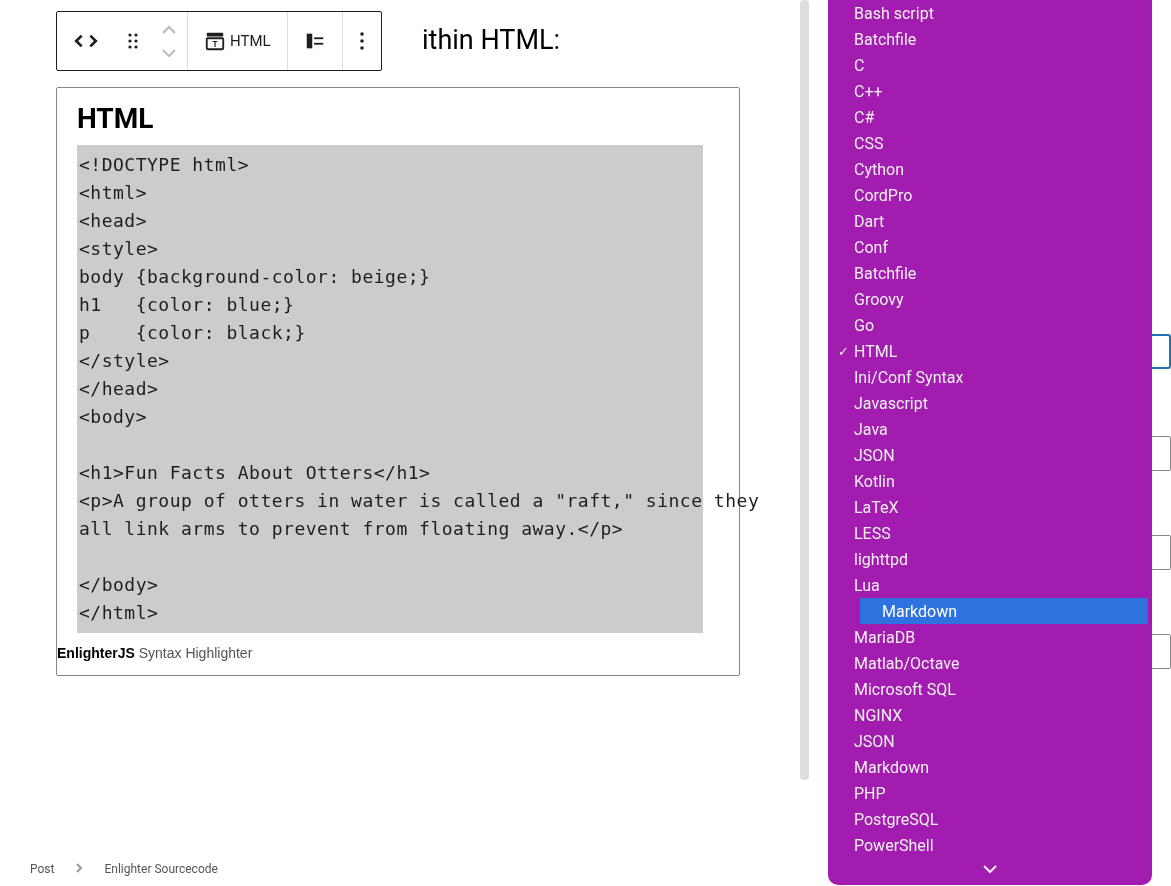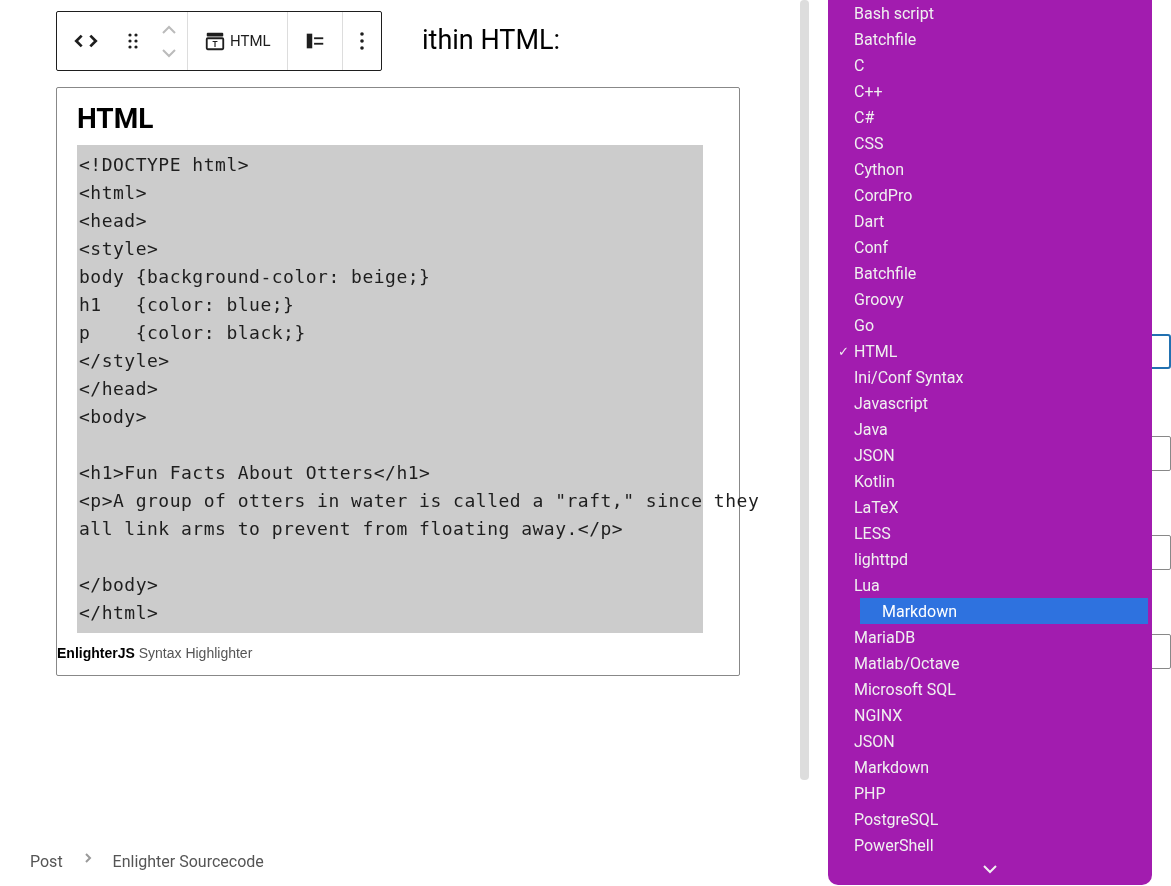--- a/index.html
+++ b/index.html
@@ -120,22 +120,23 @@
   height: 780px;
   background: #ddd;
   border-radius: 4px;
 }
 .breadcrumb {
   position: absolute;
   left: 30px;
   bottom: 0;
   height: 34px;
   display: flex;
+  align-items: center;
   gap: 20px;
-  font-size: 16px;
+  font-size: 12px;
   color: #555;
 }
 .breadcrumb-item {
   color: #555;
 }
 .breadcrumb-sep {
   color: #999;
   font-size: 12px;
 }
 .partial-e {

